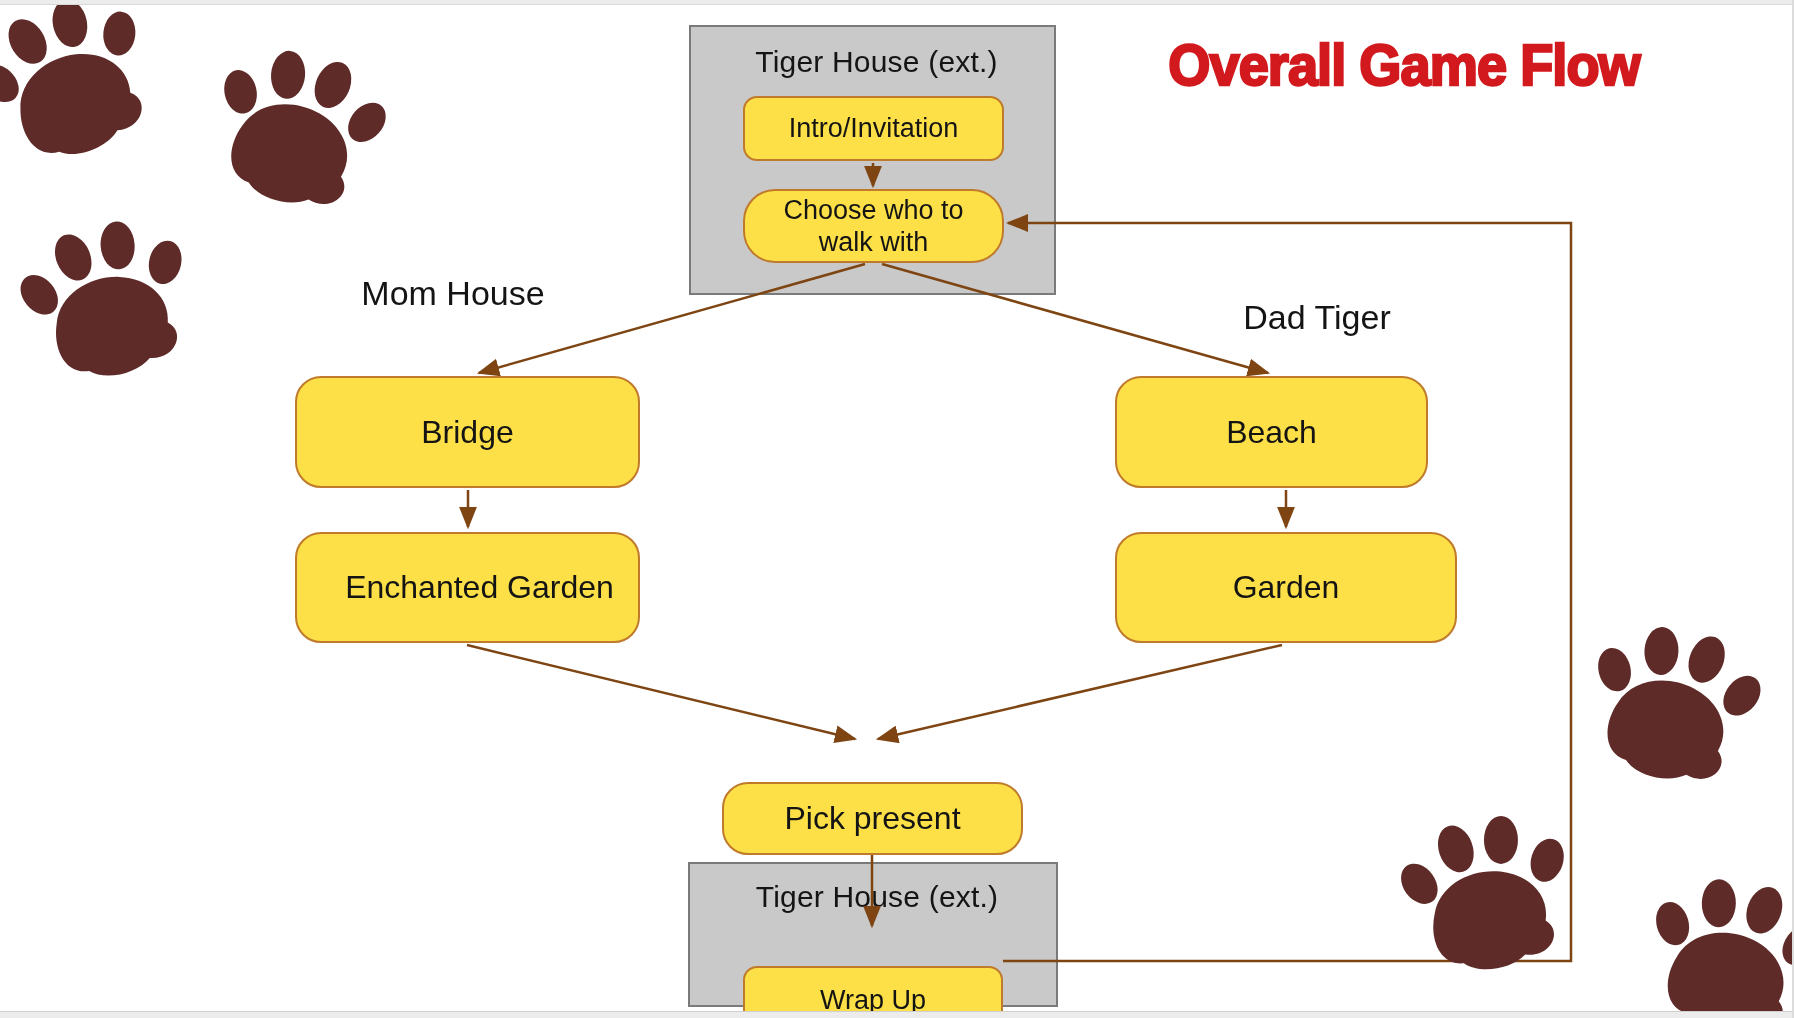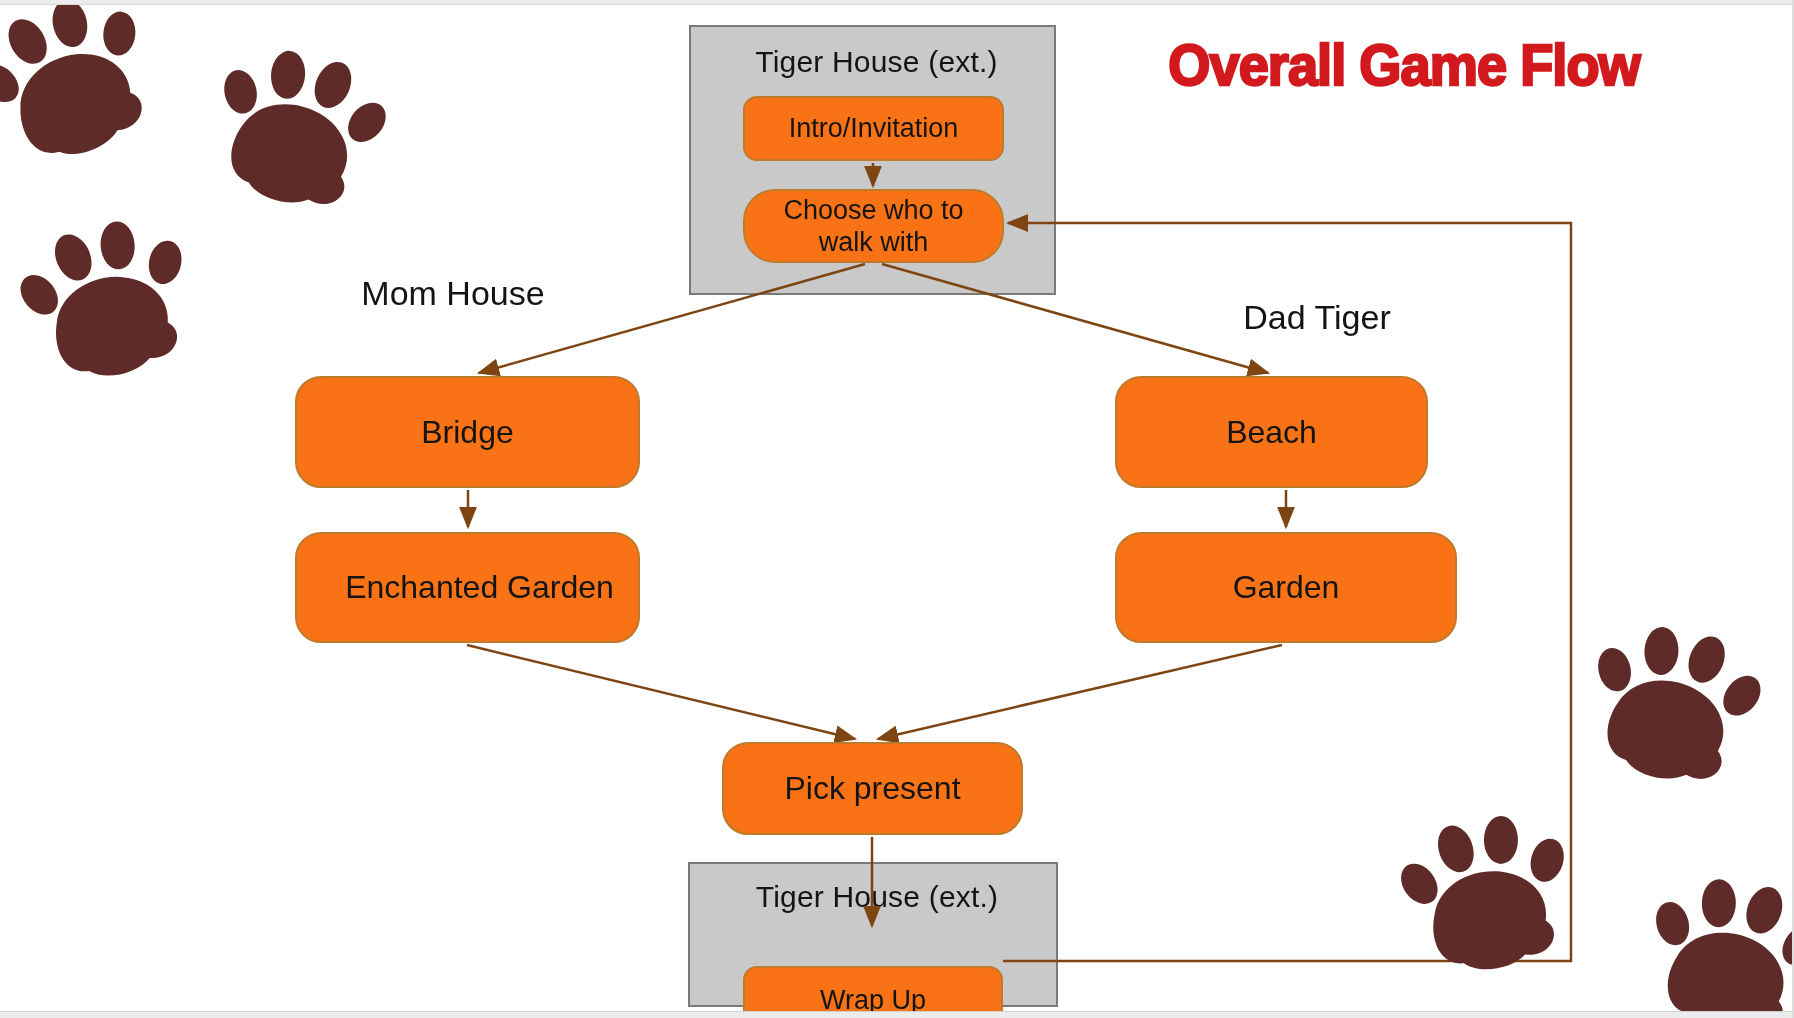--- a/index.html
+++ b/index.html
@@ -19,34 +19,34 @@
   .container-top{left:689px;top:25px;width:367px;height:270px;}
   .container-bottom{left:688px;top:862px;width:370px;height:145px;}
   .container-label{
     text-align:center;font-size:30px;color:#141414;letter-spacing:.2px;
     position:relative;z-index:3;margin-left:8px;
   }
   .container-top .container-label{margin-top:18px;}
   .container-bottom .container-label{margin-top:16px;}
 
   .node{
-    position:absolute;background:#f97316;border:2px solid #bf7a2b;
+    position:absolute;background:#fde047;border:2px solid #bf7a2b;
     box-sizing:border-box;display:flex;align-items:center;justify-content:center;
     text-align:center;color:#141414;z-index:3;padding:0 20px;
   }
   .node-sm{border-radius:14px;font-size:27px;line-height:1.2;}
   .node-lg{border-radius:26px;font-size:32px;}
 
   #node-intro{left:743px;top:96px;width:261px;height:65px;}
   #node-choose{left:743px;top:189px;width:261px;height:74px;border-radius:32px;}
   #node-bridge{left:295px;top:376px;width:345px;height:112px;}
   #node-beach{left:1115px;top:376px;width:313px;height:112px;}
   #node-enchanted-garden{left:295px;top:532px;width:345px;height:111px;padding-left:44px;}
   #node-woods{left:1115px;top:532px;width:342px;height:111px;}
-  #node-pick-present{left:722px;top:742px;width:301px;height:93px;}
+  #node-pick-present{left:722px;top:782px;width:301px;height:73px;}
   #node-wrap-up{left:743px;top:930px;width:260px;height:68px;margin-top:36px;}
 
   .branch-label{
     position:absolute;color:#141414;font-size:34px;text-align:center;z-index:3;
   }
   #label-mom{left:328px;top:274px;width:250px;}
   #label-dad{left:1192px;top:298px;width:250px;}
 
   .game-title{
     position:absolute;left:1126px;top:22px;width:556px;height:86px;

